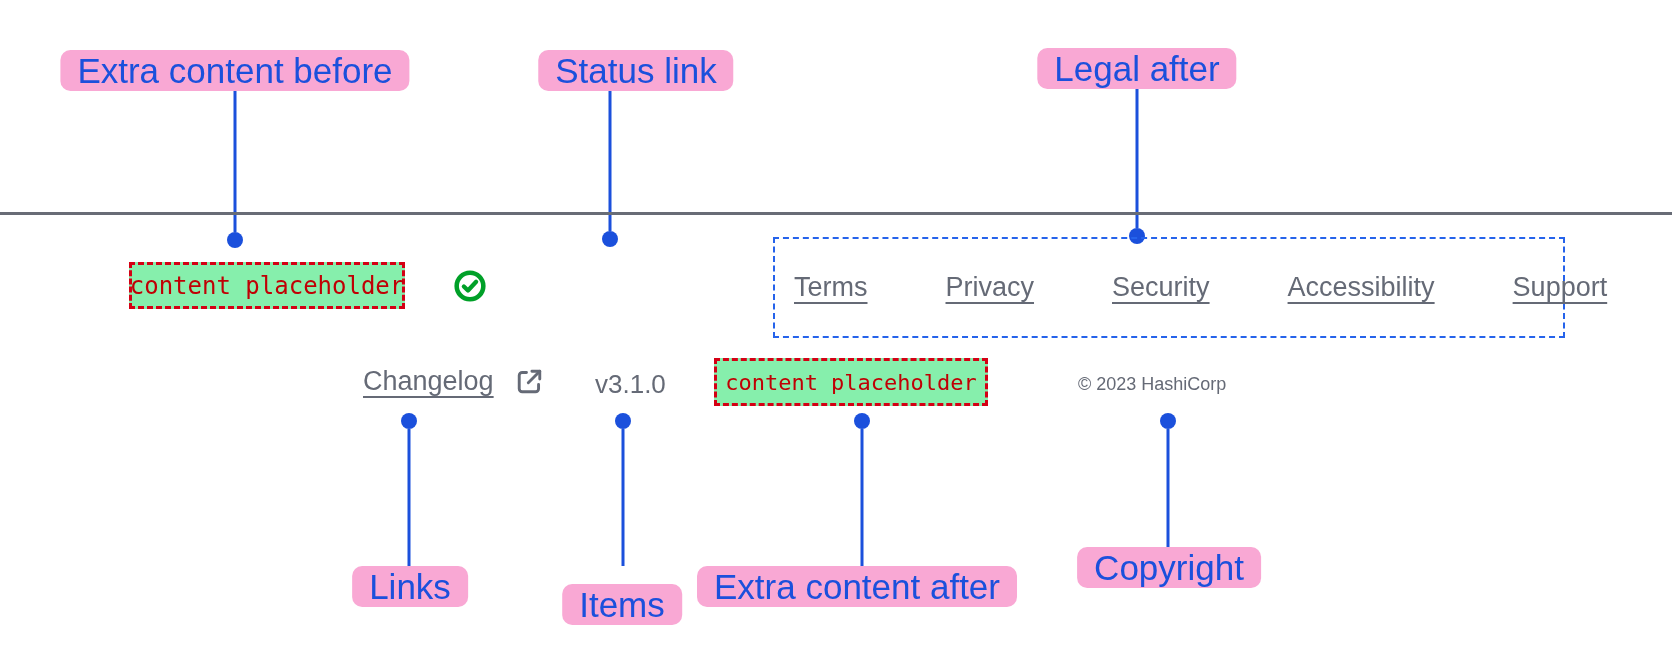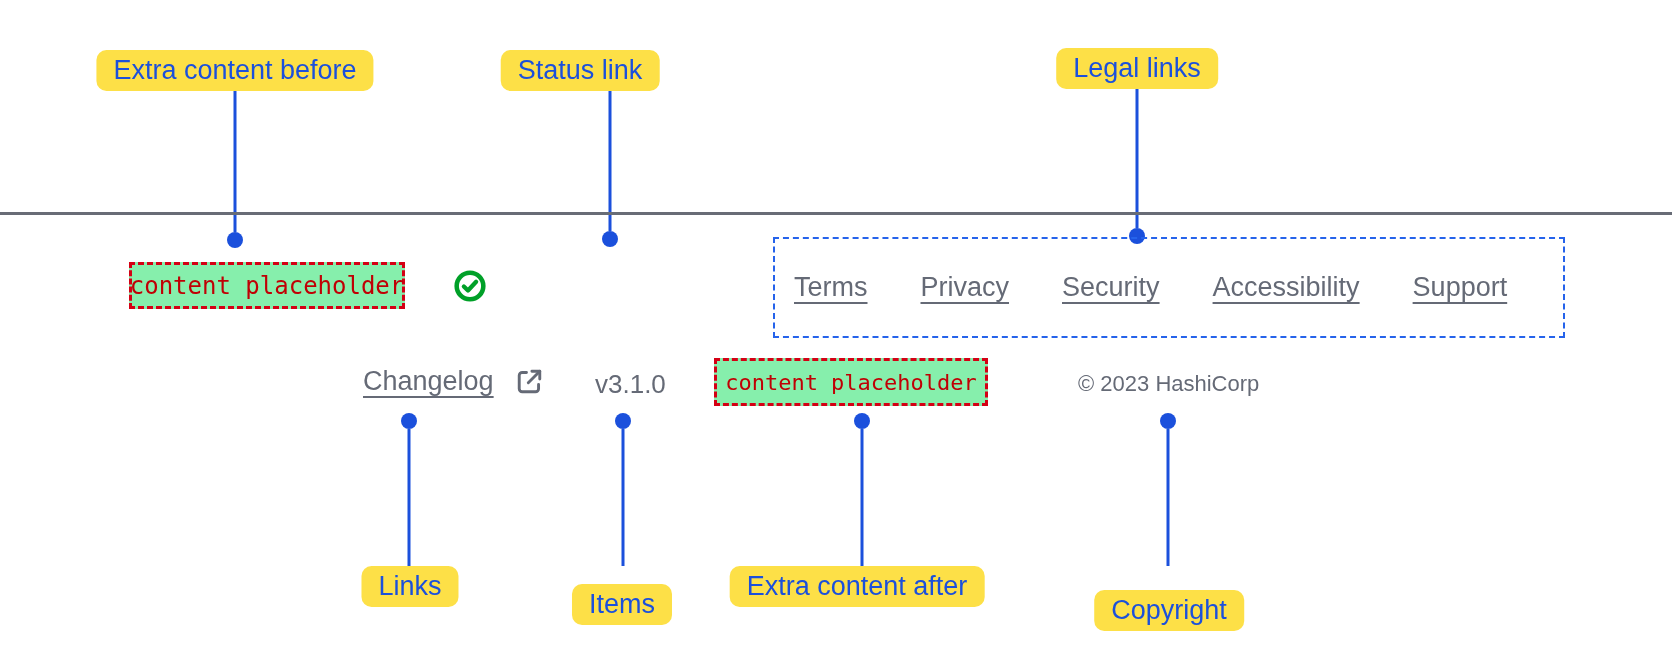--- a/index.html
+++ b/index.html
@@ -9,23 +9,23 @@
     height: 658px;
     background: #ffffff;
     font-family: "Liberation Sans", sans-serif;
     overflow: hidden;
   }
 
   
   .tag {
     position: absolute;
     transform: translateX(-50%);
-    background: #fde047;
+    background: #f9a8d4;
     color: #1b50dc;
-    font-size: 27px;
+    font-size: 35px;
     font-weight: 500;
     line-height: 41px;
     padding: 0 17px;
     border-radius: 10px;
     white-space: nowrap;
   }
   .pointer-line {
     position: absolute;
     width: 3px;
     background: #1b50dc;
@@ -83,21 +83,21 @@
   }
   .legal-box {
     position: absolute;
     left: 773px; top: 237px;
     width: 792px; height: 101px;
     box-sizing: border-box;
     border: 2px dashed #2563eb;
     display: flex;
     align-items: center;
     padding: 0 19px;
-    gap: 53px;
+    gap: 78px;
   }
 
   .changelog-link {
     position: absolute;
     left: 363px; top: 366px;
     display: flex;
     align-items: center;
     gap: 20px;
     cursor: pointer;
   }
@@ -106,35 +106,35 @@
     left: 595px; top: 370px;
     color: #656a76;
     font-size: 26px;
     line-height: 28px;
     white-space: nowrap;
   }
   .copyright-text {
     position: absolute;
     left: 1078px; top: 370px;
     color: #656a76;
-    font-size: 22px;
+    font-size: 18px;
     line-height: 28px;
     white-space: nowrap;
   }
 
   .icon-box { display: inline-flex; align-items: center; justify-content: center; }
 </style>
 </head>
 <body>
 
 <div class="canvas">
 
   <div class="tag" style="left:235px; top:50px;">Extra content before</div>
-  <div class="tag" style="left:580px; top:50px;">Status link</div>
-  <div class="tag" style="left:1137px; top:48px;">Legal links</div>
+  <div class="tag" style="left:636px; top:50px;">Status link</div>
+  <div class="tag" style="left:1137px; top:48px;">Legal after</div>
 
   <div class="pointer-line" style="left:235px; top:91px; height:141px;"></div>
   <div class="pointer-dot" style="left:235px; top:240px;"></div>
 
   <div class="pointer-line" style="left:610px; top:91px; height:140px;"></div>
   <div class="pointer-dot" style="left:610px; top:239px;"></div>
 
   <div class="pointer-line" style="left:1137px; top:89px; height:139px;"></div>
   <div class="pointer-dot" style="left:1137px; top:236px;"></div>
 
@@ -184,15 +184,15 @@
 
   <div class="pointer-dot" style="left:862px; top:421px;"></div>
   <div class="pointer-line" style="left:862px; top:429px; height:137px;"></div>
 
   <div class="pointer-dot" style="left:1168px; top:421px;"></div>
   <div class="pointer-line" style="left:1168px; top:429px; height:137px;"></div>
 
   <div class="tag" style="left:410px; top:566px;">Links</div>
   <div class="tag" style="left:622px; top:584px;">Items</div>
   <div class="tag" style="left:857px; top:566px;">Extra content after</div>
-  <div class="tag" style="left:1169px; top:590px;">Copyright</div>
+  <div class="tag" style="left:1169px; top:547px;">Copyright</div>
 
 </div>
 
 </body></html>

